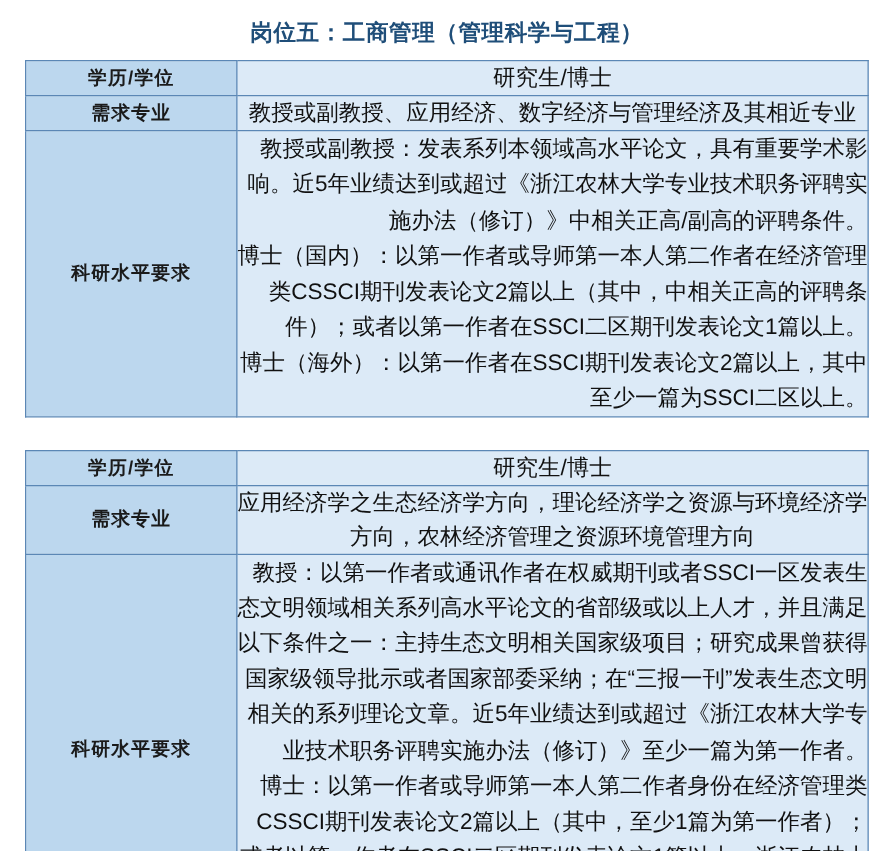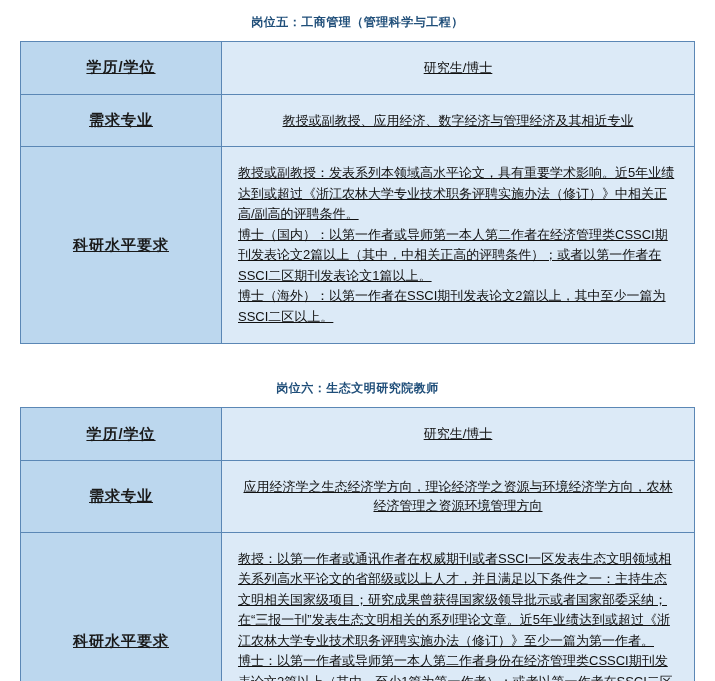--- a/index.html
+++ b/index.html
@@ -19,64 +19,63 @@
     height: 681px;
     position: relative;
     box-sizing: border-box;
   }
   .section {
     padding: 0 20px;
     box-sizing: border-box;
   }
   .section-title {
     text-align: center;
-    font-size: 12px;
+    font-size: 18px;
     font-weight: bold;
     color: #1f4e79;
     letter-spacing: 0.5px;
     margin: 0;
     padding-top: 10px;
     padding-bottom: 10px;
     font-family: "Liberation Sans", sans-serif;
   }
   table.job-table {
     width: 675px;
     margin: 0 auto;
     border-collapse: collapse;
     table-layout: fixed;
     border: 1px solid #5b87b5;
   }
   table.job-table td {
     border: 1px solid #5b87b5;
     vertical-align: middle;
-    padding: 16px;
-    text-decoration: underline;
+    padding: 0;
   }
   td.label-cell {
     width: 168px;
     background: #bcd7ee;
     text-align: center;
     font-size: 15px;
     font-weight: bold;
     color: #1a1a1a;
     padding: 7px 4px;
     letter-spacing: 1px;
   }
   td.value-cell {
     background: #dceaf7;
-    font-size: 13px;
+    font-size: 18px;
     color: #111111;
     padding: 7px 8px;
     line-height: 1.5;
   }
   td.value-center {
     text-align: center;
   }
   td.value-block {
-    text-align: left;
+    text-align: right;
     line-height: 1.58;
     padding: 9px 10px 9px 10px;
   }
   td.value-block p {
     margin: 0;
     text-indent: 0;
   }
   .spacer {
     height: 26px;
   }
@@ -111,21 +110,20 @@
             <p>博士（海外）：以第一作者在SSCI期刊发表论文2篇以上，其中至少一篇为SSCI二区以上。</p>
           </td>
         </tr>
       </tbody>
     </table>
   </div>
 
   <div class="spacer"></div>
 
   <div class="section">
-    <h2 class="section-title">岗位六：生态文明研究院教师</h2>
     <table class="job-table">
       <tbody>
         <tr>
           <td class="label-cell">学历/学位</td>
           <td class="value-cell value-center">研究生/博士</td>
         </tr>
         <tr>
           <td class="label-cell">需求专业</td>
           <td class="value-cell value-center">应用经济学之生态经济学方向，理论经济学之资源与环境经济学方向，农林经济管理之资源环境管理方向</td>
         </tr>

